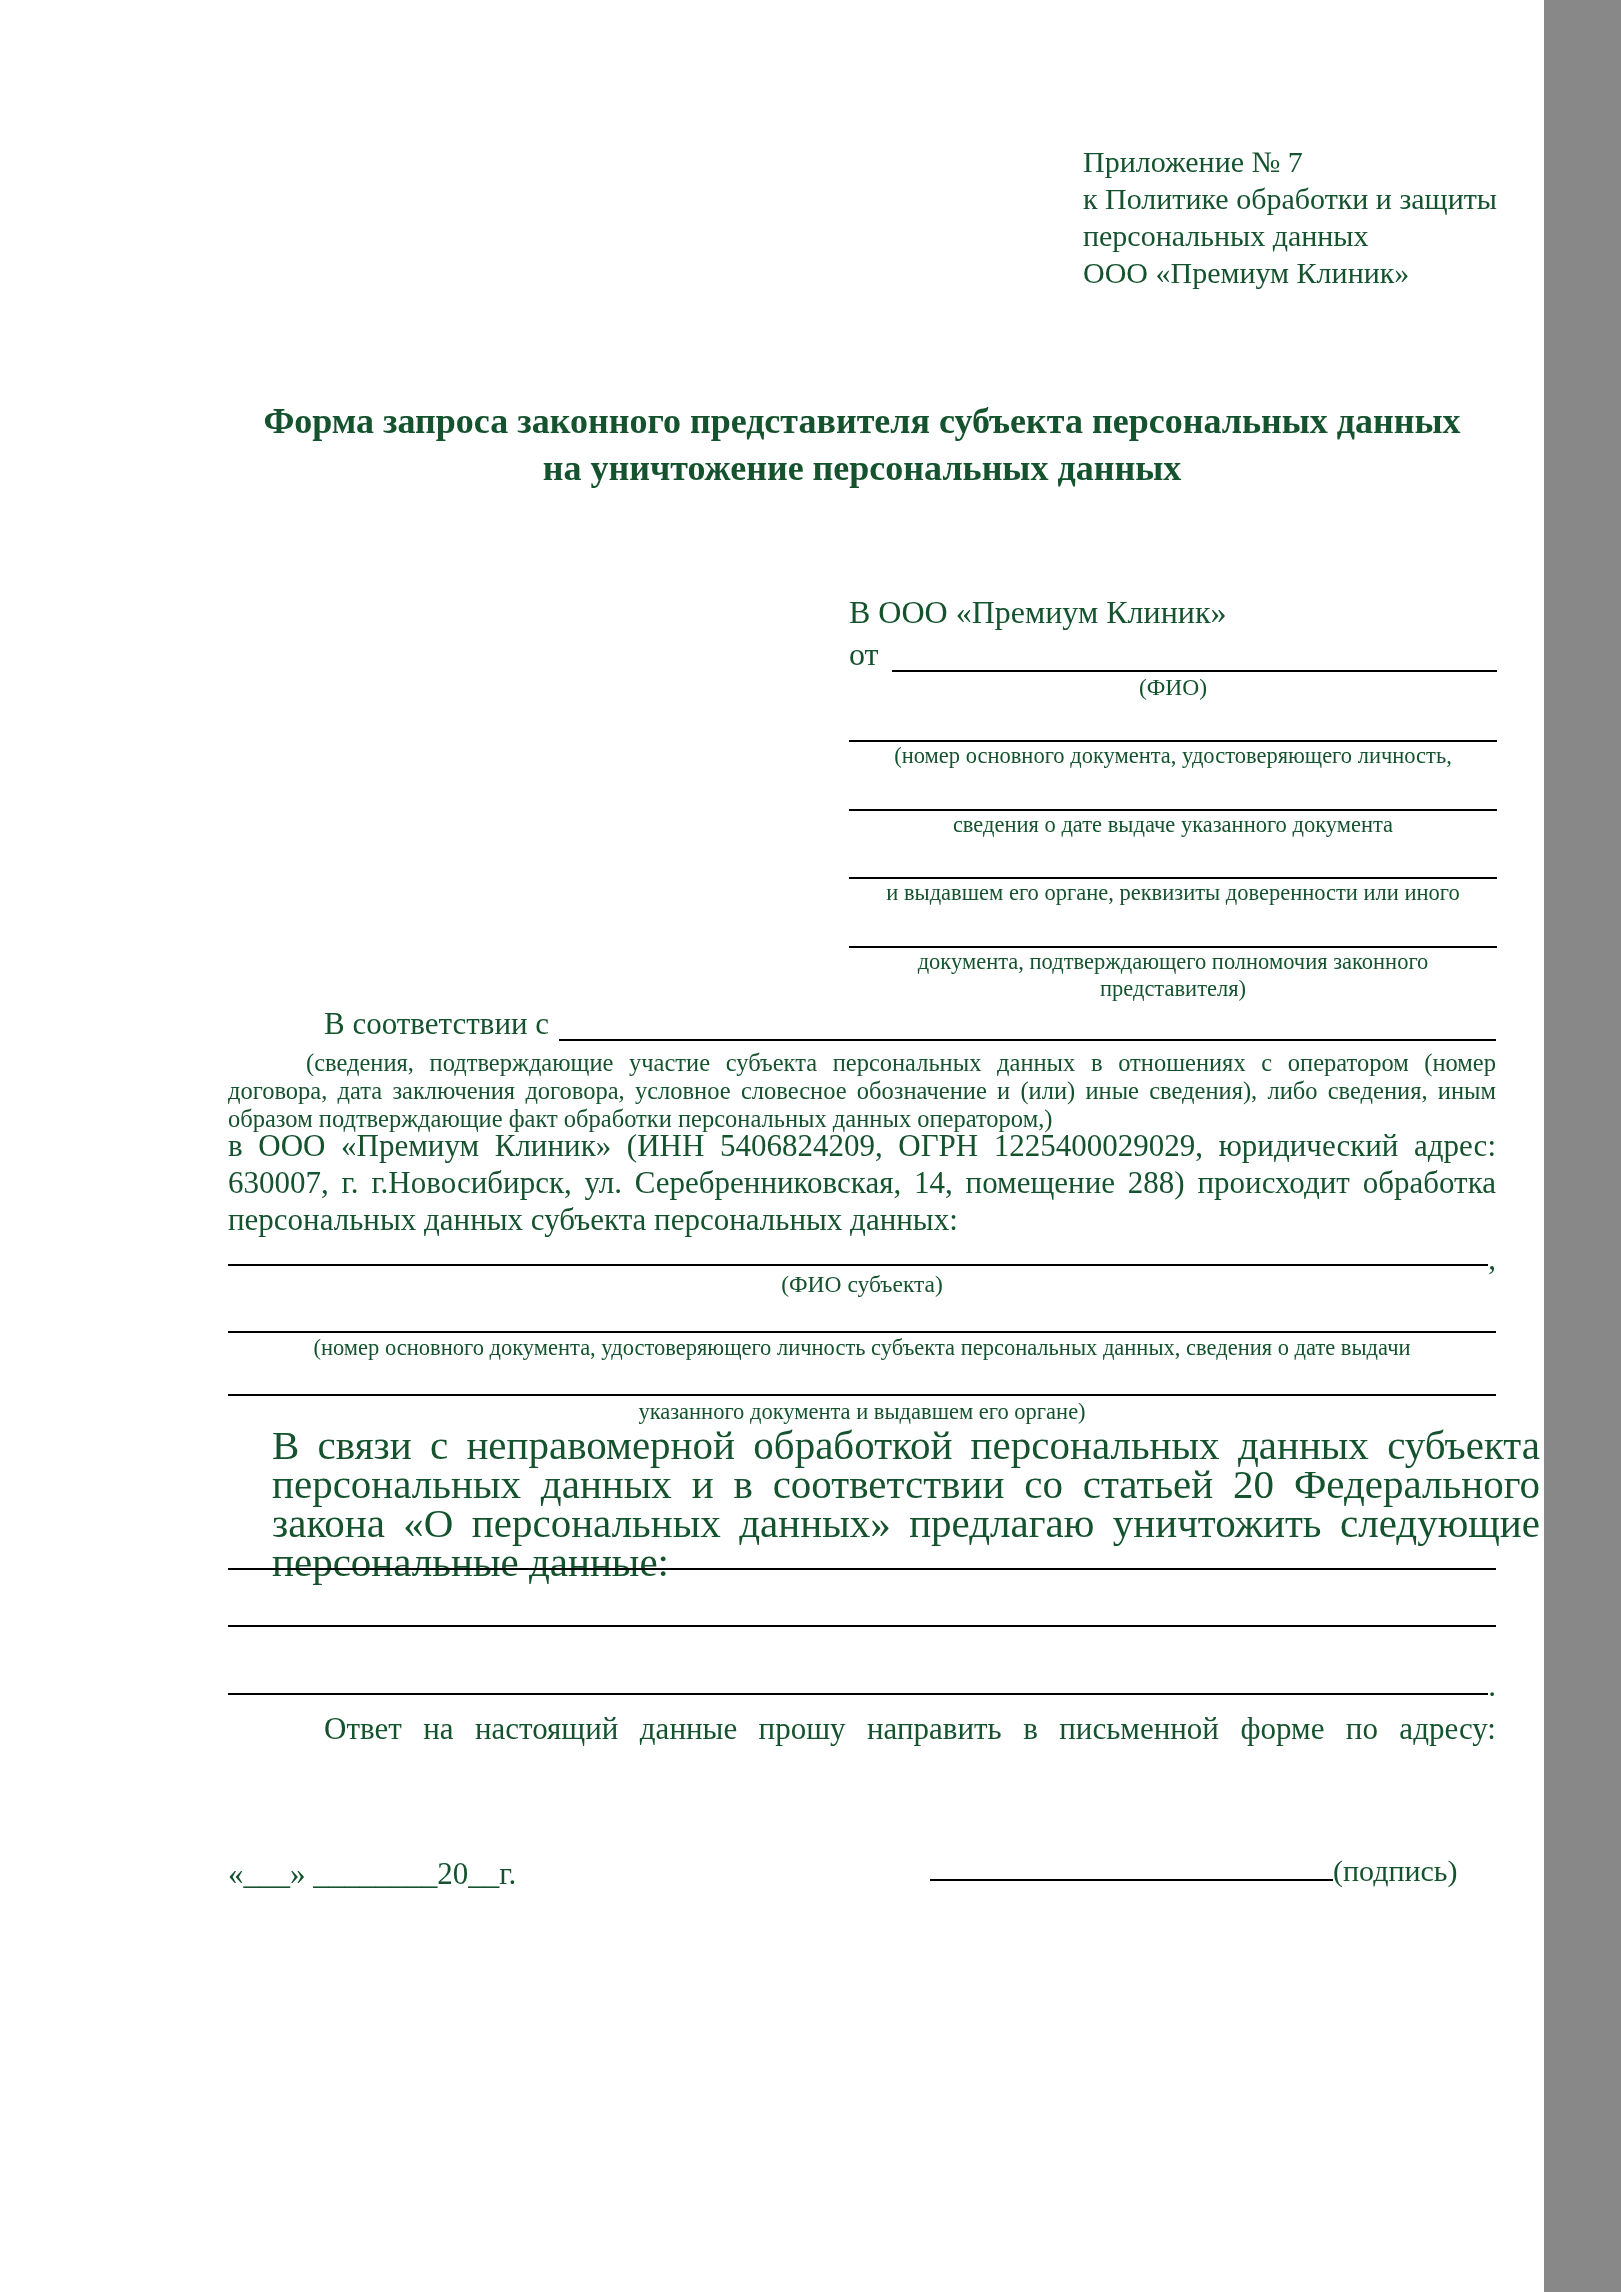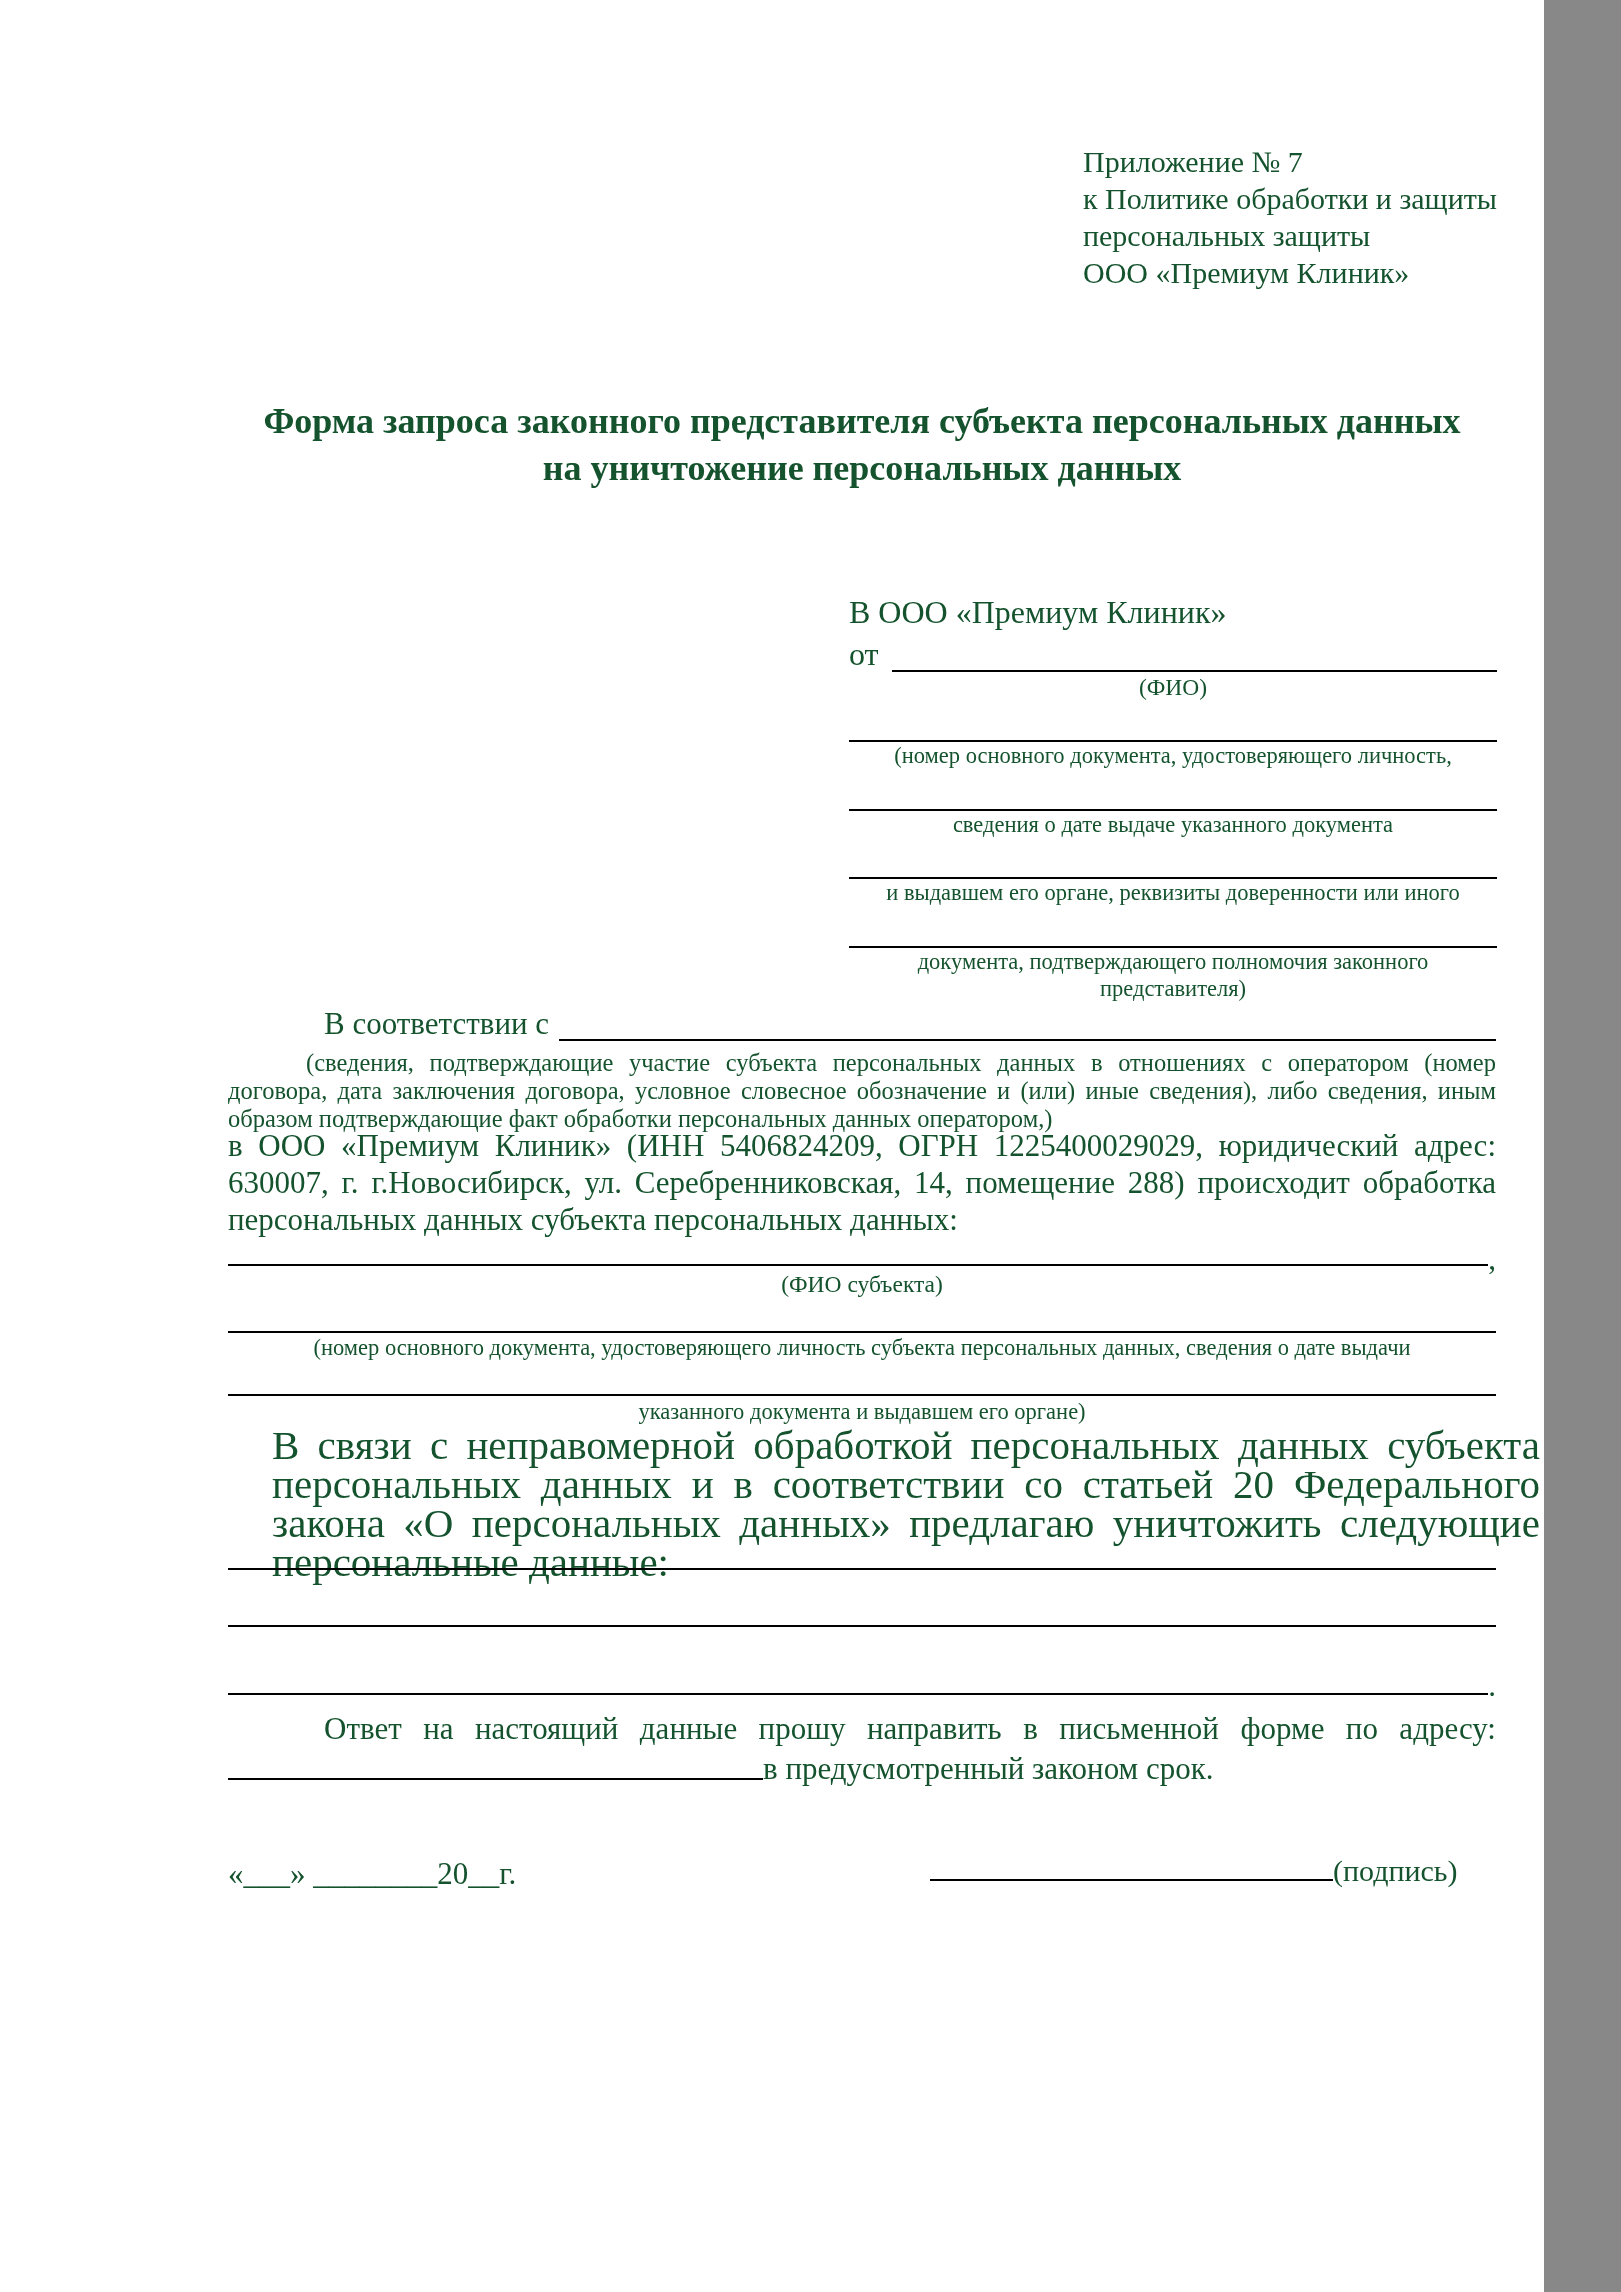--- a/index.html
+++ b/index.html
@@ -68,21 +68,21 @@
   .sign-row .tail {line-height:37px;}
 </style>
 </head>
 <body>
 
 <div class="page">
 
   <div class="abs header-block">
     <div class="nowrap">Приложение № 7</div>
     <div class="nowrap">к Политике обработки и защиты</div>
-    <div class="nowrap">персональных защиты</div>
+    <div class="nowrap">персональных данных</div>
     <div class="nowrap">ООО «Премиум Клиник»</div>
   </div>
 
   <div class="abs form-title center">
     <div class="nowrap">Форма запроса законного представителя субъекта персональных данных</div>
     <div class="nowrap">на уничтожение персональных данных</div>
   </div>
 
   <div class="abs addr">
     <div class="org nowrap">В ООО «Премиум Клиник»</div>
@@ -130,24 +130,20 @@
   <div class="abs blank-row-1 blank"></div>
   <div class="abs blank-row-2 blank"></div>
 
 
   <div class="abs blank-row-3 flex-row">
     <span class="fill"></span>
     <span class="tail">.</span>
   </div>
 
   <div class="abs reply-par">Ответ на настоящий данные прошу направить в письменной форме по адресу:</div>
-  <div class="abs reply-tail-row flex-row">
-    <span class="blank"></span>
-    <span class="tail">в предусмотренный законом срок.</span>
-  </div>
 
   <div class="abs date-line nowrap">«___» ________20__г.</div>
   <div class="abs sign-row flex-row">
     <span class="blank"></span>
     <span class="tail nowrap">(подпись)</span>
   </div>
 
 </div>
 
 

